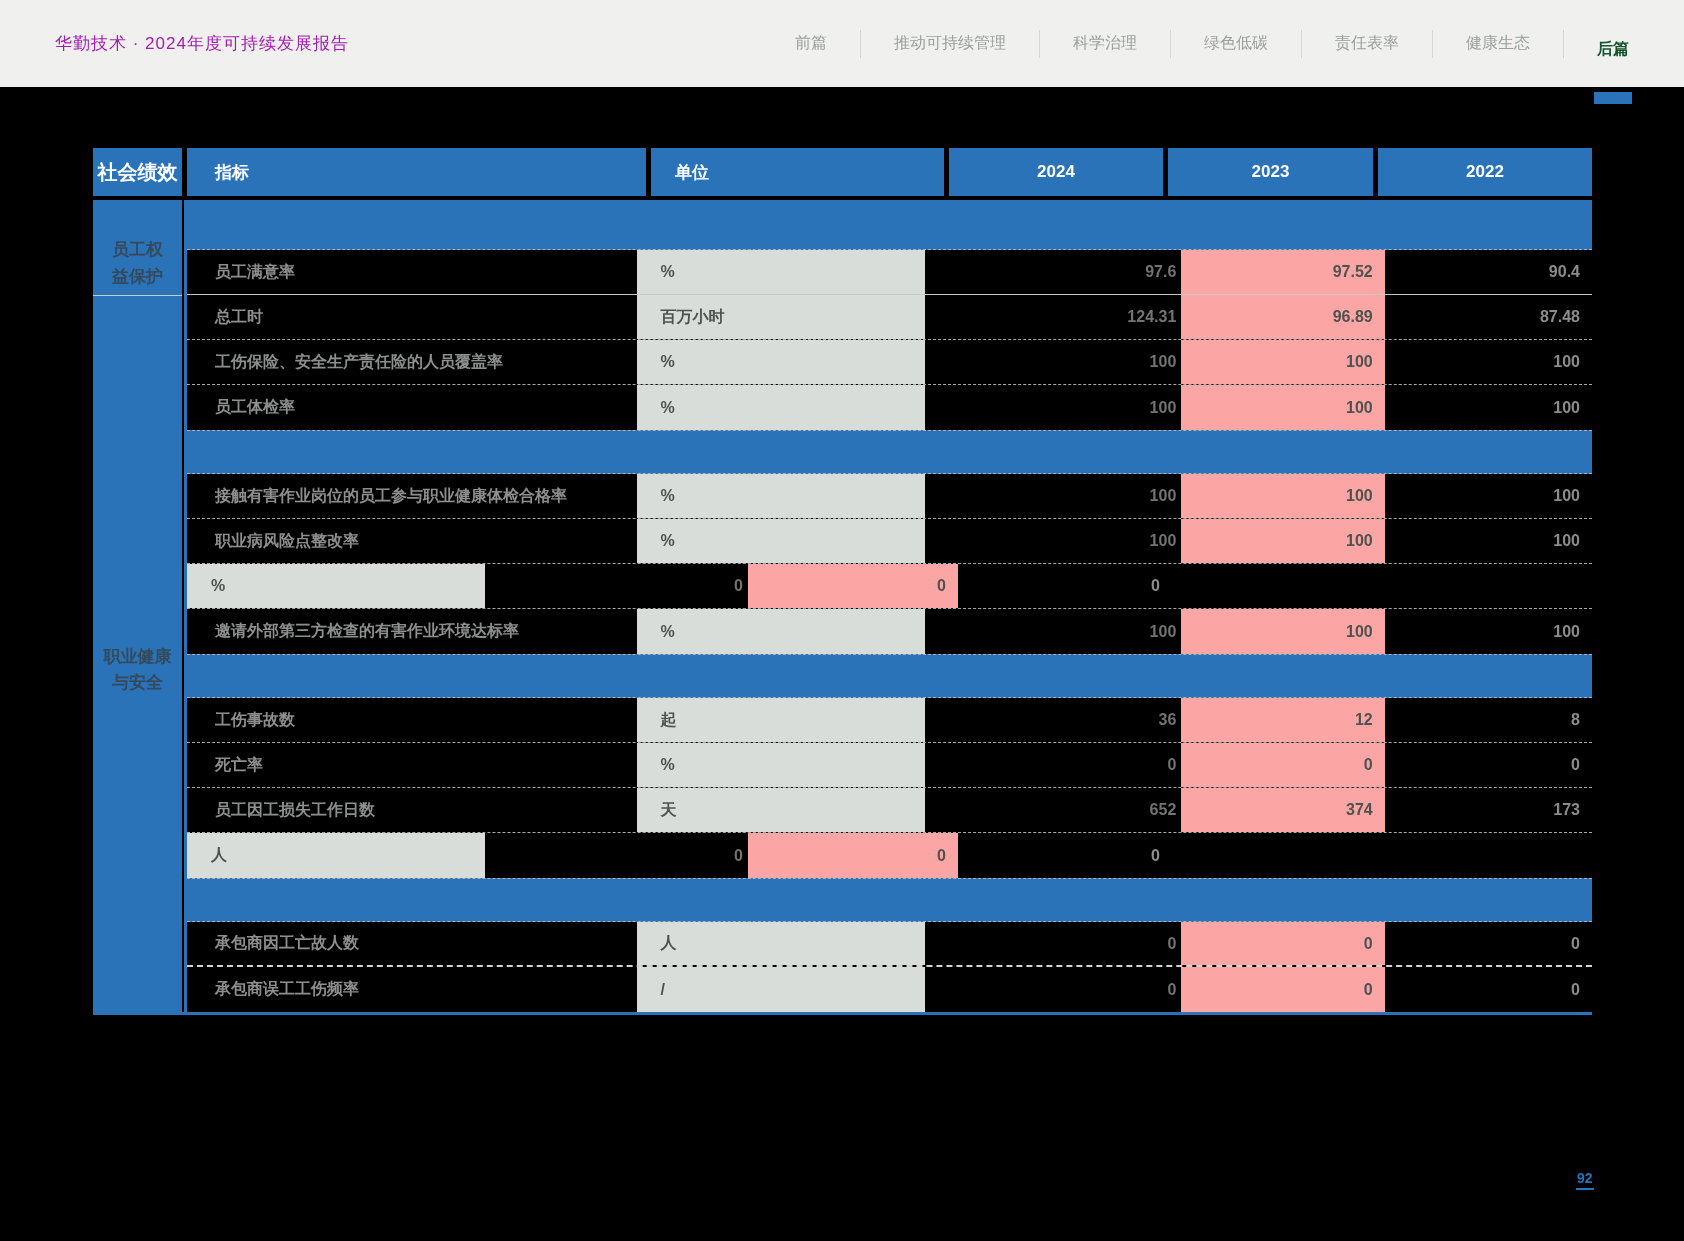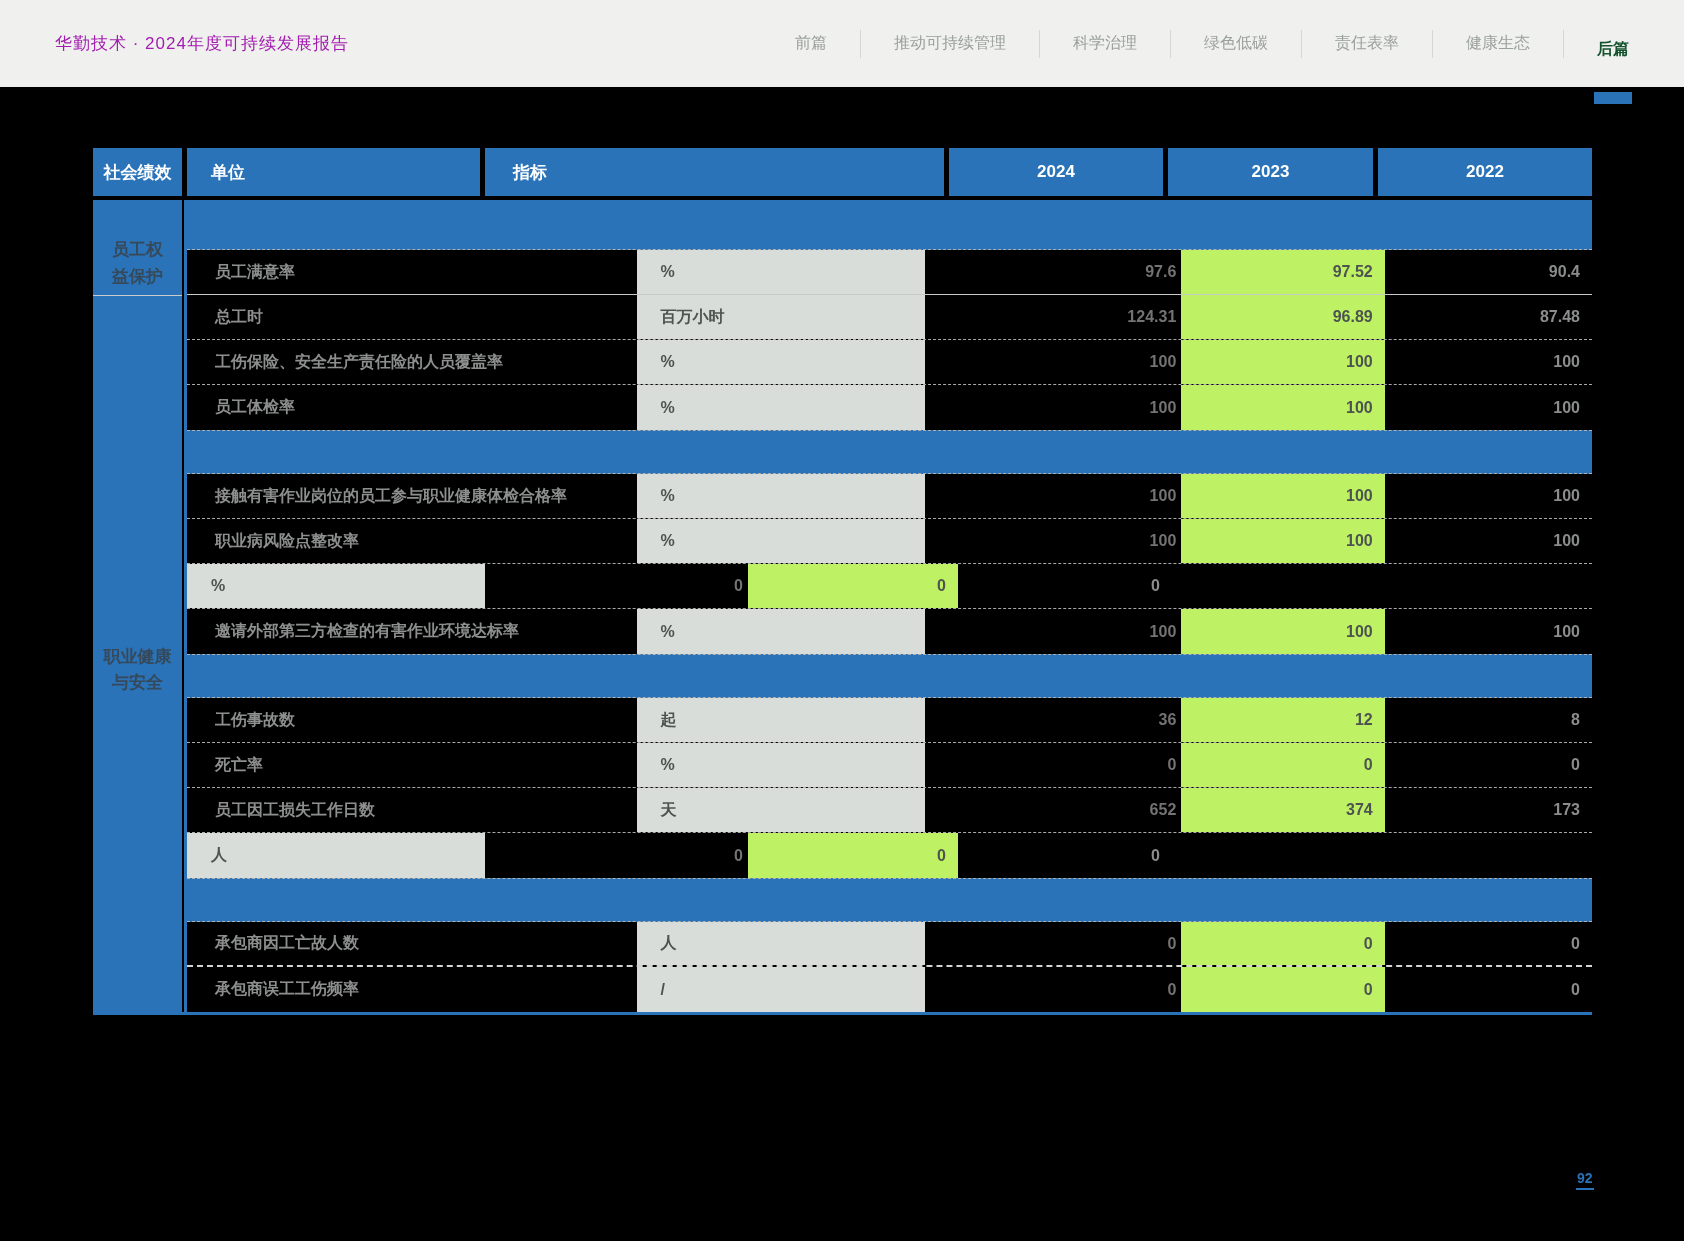--- a/index.html
+++ b/index.html
@@ -18,21 +18,21 @@
   .tab-indicator { position:absolute; bottom:0; left:50%; transform:translateX(-50%);
                    width:38px; height:12px; background:#2a73b8; }
 
   
   .perf-table { position:absolute; left:93px; top:148px; width:1499px; display:flex;
                 border-bottom:3px solid #2a73b8; }
 
   
   .side-col { width:89px; flex:none; display:flex; flex-direction:column; }
   .side-head { height:48px; flex:none; background:#2a73b8; color:#ffffff; display:flex;
-               align-items:center; justify-content:center; font-size:17px; font-weight:600; }
+               align-items:center; justify-content:center; font-size:20px; font-weight:600; }
   .side-body { margin-top:4px; flex:1; background:#2a73b8; display:flex; flex-direction:column; }
   .side-sec1 { height:95px; flex:none; display:flex; align-items:center; justify-content:center; }
   .side-divider { height:1px; flex:none; background:#c9ccca; }
   .side-sec2 { flex:1; display:flex; align-items:center; justify-content:center; }
   .side-label { color:#35495a; font-size:17px; font-weight:700; text-align:center;
                 white-space:pre-line; line-height:1.55;margin-top:32px; }
 
   .gap-col { width:2px; flex:none; }
 
   
@@ -54,21 +54,21 @@
 
   .row { display:flex; height:45px; flex:none; }
   .row.sep-dashed { border-bottom:1px dashed #a7aaa8; }
   .row.sep-solid  { border-bottom:1px solid  #c7cac8; }
   .row.sep-thick  { border-bottom:2px dashed #d2d5d3; }
 
   .c { display:flex; align-items:center; font-size:16px; }
   .c-ind  { width:464px; padding-left:28px; color:#8c8f8d; font-weight:600; }
   .c-unit { width:298px; padding-left:24px; background:#d8ddda; color:#4d5350; font-weight:600; }
   .c-v1   { width:219px; justify-content:flex-end; padding-right:5px; color:#737373; font-weight:600;margin-left:44px; }
-  .c-v2   { width:210px; justify-content:flex-end; padding-right:12px; background:#bef264;
+  .c-v2   { width:210px; justify-content:flex-end; padding-right:12px; background:#fca5a5;
             color:#4d5350; font-weight:600; }
   .c-v3   { width:214px; justify-content:flex-end; padding-right:12px; color:#8a8d8b; font-weight:600; }
 
   
   .pageno { position:absolute; left:1576px; top:1170px; color:#2a73b8; font-size:14px;
             font-weight:700; border-bottom:2px solid #2a73b8; padding:0 1px 2px 1px; }
 </style>
 </head>
 <body>
 
@@ -107,22 +107,22 @@
           <div class="side-label">职业健康
 与安全</div>
         </div>
       </div>
     </div>
 
     <div class="gap-col"></div>
 
     <div class="body-col">
       <div class="header-row">
+        <div class="hc hc-ind">指标</div>
         <div class="hc hc-unit">单位</div>
-        <div class="hc hc-ind">指标</div>
         <div class="hc hc-y1">2024</div>
         <div class="hc hc-y2">2023</div>
         <div class="hc hc-y3">2022</div>
       </div>
       <div class="rows">
           <div class="band first"></div>
           <div class="row sep-solid">
             <div class="c c-ind">员工满意率</div>
             <div class="c c-unit">%</div>
             <div class="c c-v1">97.6</div>

